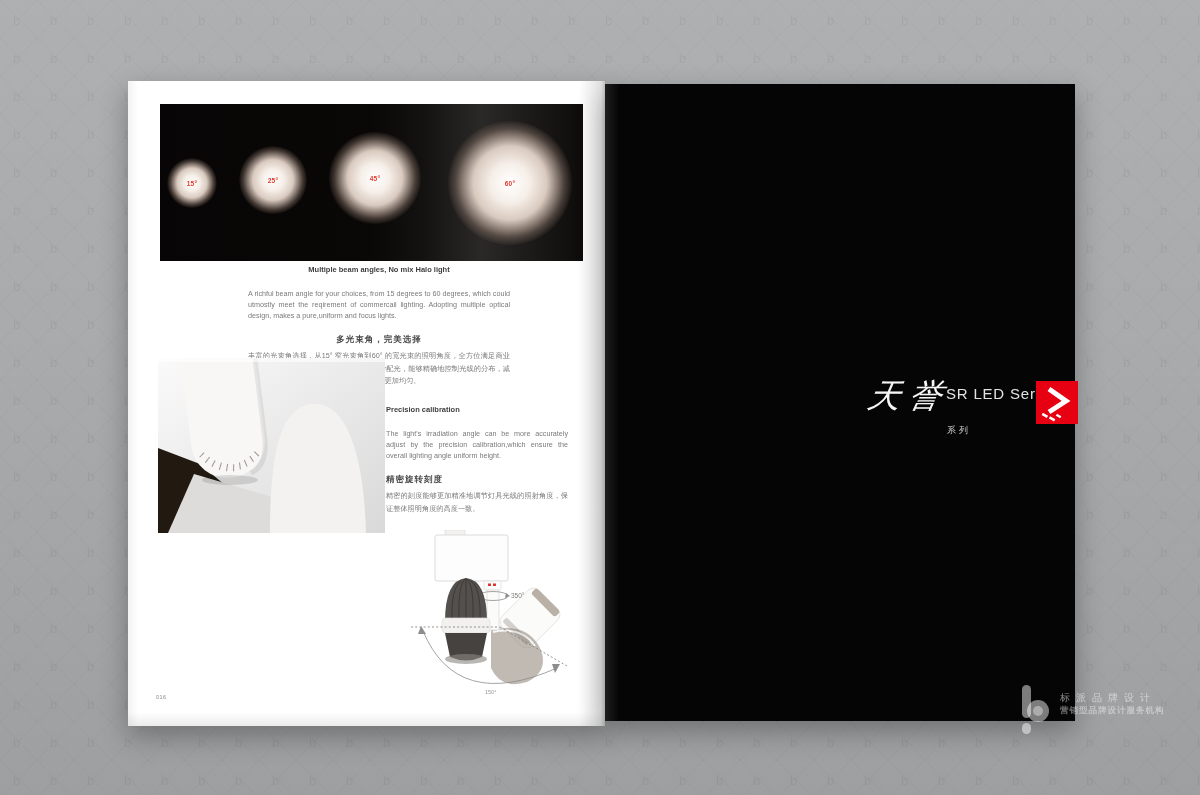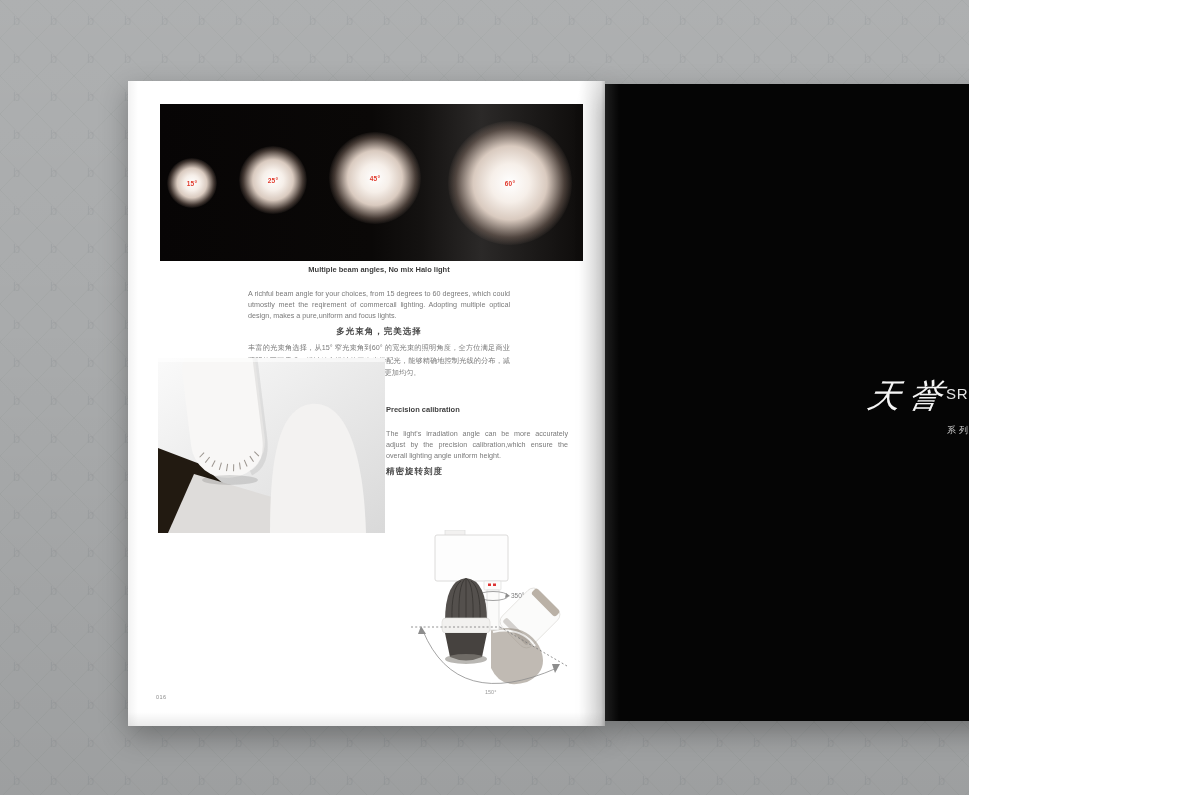--- a/index.html
+++ b/index.html
@@ -1,17 +1,17 @@
 <!DOCTYPE html>
 <html><head>
 <meta charset="utf-8">
 <style>
   html,body{margin:0;padding:0;}
   body{font-family:"Liberation Sans", sans-serif;}
-  #canvas{position:relative;width:969px;height:795px;background:#a9abac;overflow:hidden;}
+  #canvas{position:relative;width:1200px;height:795px;background:#a9abac;overflow:hidden;}
   #bg-pattern{position:absolute;left:0;top:0;width:1200px;height:795px;}
   #vignette{position:absolute;left:0;top:0;width:1200px;height:795px;pointer-events:none;
     background:linear-gradient(180deg, rgba(255,255,255,0.06) 0%, rgba(0,0,0,0.0) 40%, rgba(0,0,0,0.07) 100%);}
 
   
   .page{position:absolute;box-shadow:0 10px 26px rgba(0,0,0,0.30);}
   #left-page{left:128px;top:81px;width:477px;height:645px;background:#ffffff;}
   #left-page .edge-shade{position:absolute;right:0;top:0;width:26px;height:100%;
     background:linear-gradient(to right, rgba(0,0,0,0) 0%, rgba(0,0,0,0.10) 85%, rgba(0,0,0,0.22) 100%);pointer-events:none;}
   #left-page .left-shade{position:absolute;left:0;top:0;width:10px;height:100%;
@@ -26,21 +26,21 @@
   #beam-panel{position:absolute;left:32px;top:23px;width:423px;height:157px;overflow:hidden;
     background:linear-gradient(90deg,#070505 0%,#0a0807 50%,#141211 62%,#2b2928 76%,#1c1a19 88%,#0e0c0b 100%);}
   .beam-spot{position:absolute;border-radius:50%;display:flex;align-items:center;justify-content:center;
     background:radial-gradient(circle, #ffffff 0%, #f6efe9 22%, #d9cabf 42%, rgba(140,118,106,0.45) 62%, rgba(0,0,0,0) 72%);}
   .beam-label{font-size:6.5px;color:#e0392b;font-weight:bold;letter-spacing:0.3px;}
 
   
   .sec{position:absolute;color:#777;}
   .t-en{font-size:7.5px;font-weight:bold;color:#3e3e3e;}
   .b-en{font-size:7.2px;line-height:1.55;text-align:justify;color:#7a7a7a;margin-top:14px;}
-  .t-cn{font-size:8.5px;font-weight:bold;color:#4a4a4a;margin-top:5px;letter-spacing:1px;}
+  .t-cn{font-size:8.5px;font-weight:bold;color:#4a4a4a;margin-top:13px;letter-spacing:1px;}
   .b-cn{font-size:7.2px;line-height:1.7;text-align:justify;color:#7a7a7a;margin-top:4px;}
   #section-beam{left:120px;top:184px;width:262px;text-align:center;}
   #section-beam .b-en,#section-beam .b-cn{text-align:justify;}
   #section-calibration{left:258px;top:324px;width:182px;text-align:left;}
   #section-angle{left:62px;top:493px;width:222px;text-align:left;}
 
   #photo-panel{position:absolute;left:30px;top:277px;width:227px;height:175px;overflow:hidden;}
   #illustration{position:absolute;left:277px;top:449px;width:196px;height:184px;}
   #page-number{position:absolute;left:28px;top:613px;font-size:5.5px;color:#8a8a8a;letter-spacing:0.5px;}
 
@@ -126,20 +126,21 @@
         </g>
       </g>
       <ellipse cx="72" cy="122" rx="28" ry="5" fill="rgba(0,0,0,0.12)"></ellipse>
       <rect x="0" y="0" width="227" height="4" fill="rgba(255,255,255,0.6)"></rect>
     </svg>
 
     <div id="section-calibration" class="sec">
       <div class="t-en">Precision calibration</div>
       <div class="b-en">The light's irradiation angle  can be more accurately adjust by the precision calibration,which ensure the overall lighting angle uniform height.</div>
       <div class="t-cn">精密旋转刻度</div>
+      <div class="b-cn">精密的刻度能够更加精准地调节灯具光线的照射角度，保证整体照明角度的高度一致。</div>
     </div>
 
 
     <svg id="illustration" viewBox="0 0 196 184" xmlns="http://www.w3.org/2000/svg">
 
       <g transform="rotate(45 125 88)" opacity="0.9">
         <rect x="104" y="62" width="42" height="52" rx="8" fill="#fbfbfa" stroke="#dddad7" stroke-width="0.8"></rect>
         <rect x="108" y="62" width="34" height="8" rx="3" fill="#b3a99d"></rect>
         <rect x="108" y="104" width="34" height="6" rx="2" fill="#cfccc8"></rect>
       </g>

